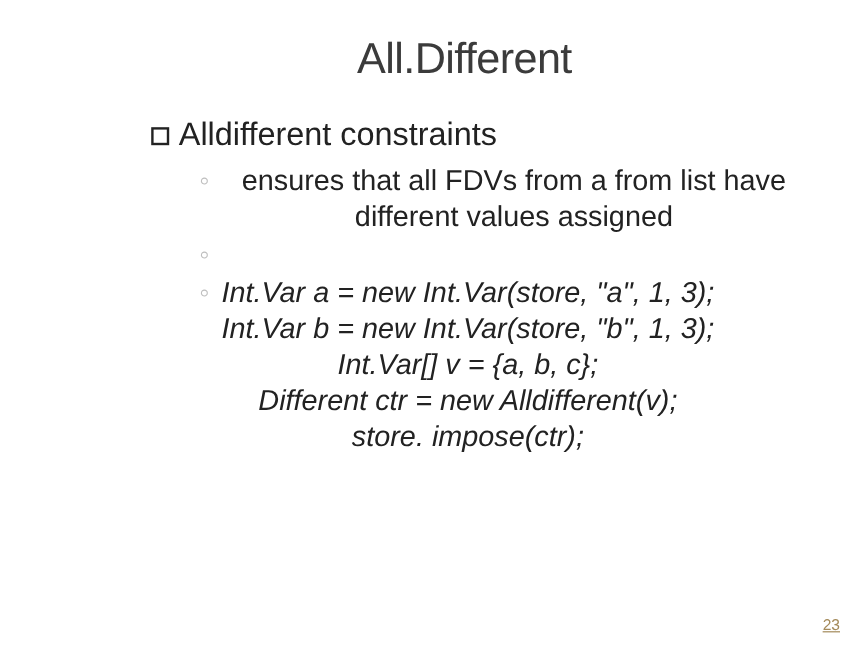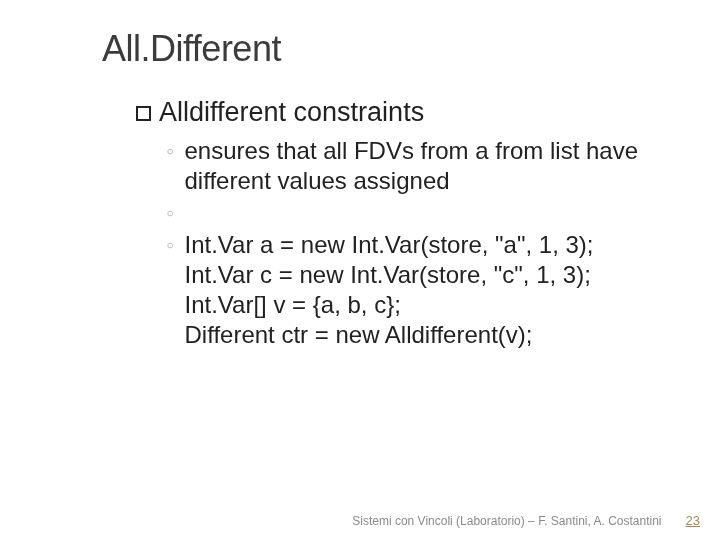--- a/index.html
+++ b/index.html
@@ -1,15 +1,15 @@
 <!DOCTYPE html>
 <html><head>
 <meta charset="utf-8">
 <style>
-  * { box-sizing: border-box; margin: 0; padding: 0; }
+  * { box-sizing: border-box; margin: 0; padding: 0; text-align: center; }
   html, body { width: 720px; height: 540px; overflow: hidden; }
   body {
     font-family: Arial, Helvetica, sans-serif;
     background: #ffffff;
     position: relative;
   }
   .slide {
     width: 720px;
     height: 540px;
     position: relative;
@@ -20,21 +20,21 @@
     font-weight: 400;
     color: #3b3b3b;
     letter-spacing: -0.5px;
     margin-bottom: 26px;
   }
   .bullet-l1 {
     display: flex;
     align-items: flex-start;
     font-size: 27px;
     color: #222;
-    margin-left: 34px;
+    margin-left: 24px;
     margin-bottom: 6px;
   }
   .bullet-l1 .box {
     display: inline-block;
     width: 15px;
     height: 15px;
     border: 2px solid #222;
     margin-right: 8px;
     margin-top: 10px;
     flex-shrink: 0;
@@ -50,21 +50,21 @@
     align-items: flex-start;
     line-height: 1.25;
     margin-bottom: 2px;
   }
   .bullet-l2 .marker {
     color: #bfbfbf;
     margin-right: 10px;
     flex-shrink: 0;
   }
   .bullet-l2 .l2-body { }
-  .italic { }
+  .italic { font-style: italic; }
   .footer {
     position: absolute;
     bottom: 12px;
     right: 20px;
     display: flex;
     align-items: baseline;
     gap: 24px;
   }
   .footer-credit {
     font-size: 12px;
@@ -96,26 +96,26 @@
     </div>
 
     <div class="bullet-l2">
       <span class="marker">◦</span>
     </div>
 
     <div class="bullet-l2">
       <span class="marker">◦</span>
       <span class="l2-body italic">
         <div>Int.Var a = new Int.Var(store, "a", 1, 3);</div>
-        <div>Int.Var c = new Int.Var(store, "c", 1, 3);</div>
+        <div>Int.Var b = new Int.Var(store, "b", 1, 3);</div>
         <div>Int.Var[] v = {a, b, c};</div>
         <div>Different ctr = new Alldifferent(v);</div>
+        <div>store. impose(ctr);</div>
       </span>
     </div>
 
   </div>
 
   <div class="footer">
-    <span class="footer-credit">Sistemi con Vincoli (Laboratorio) – F. Santini,  A. Costantini</span>
     <span class="footer-num">23</span>
   </div>
 
 </div>
 
 </body></html>

